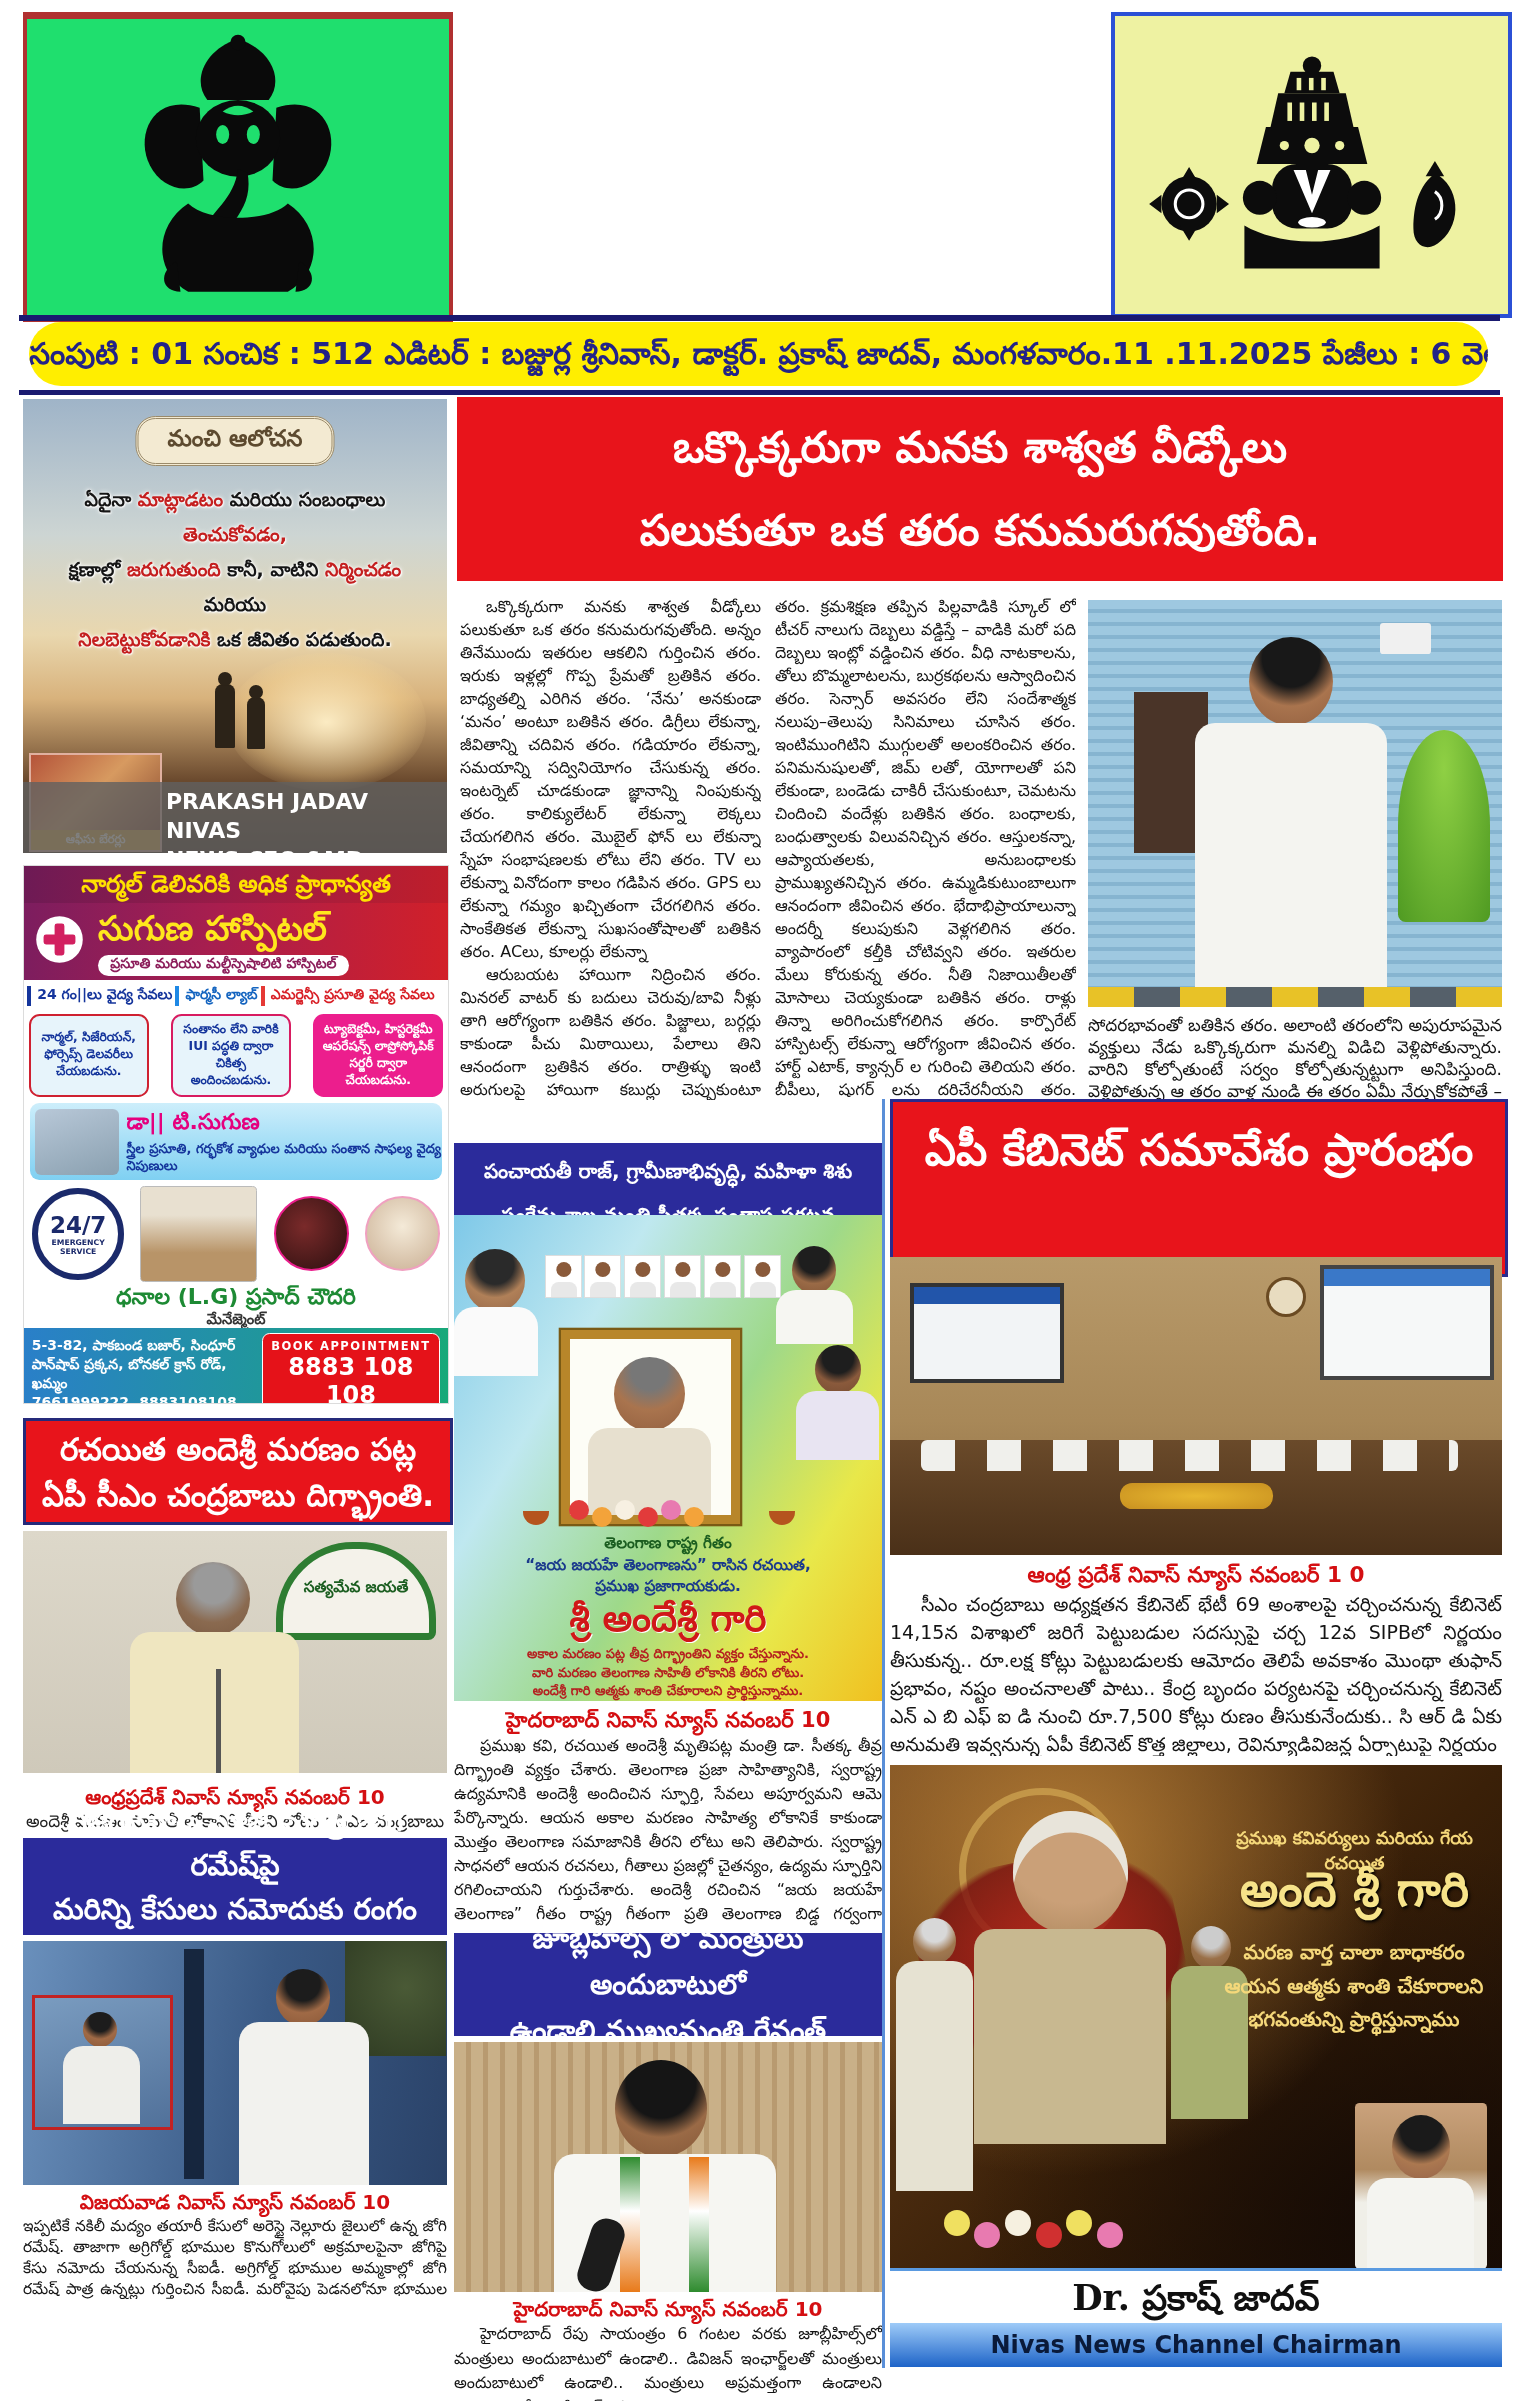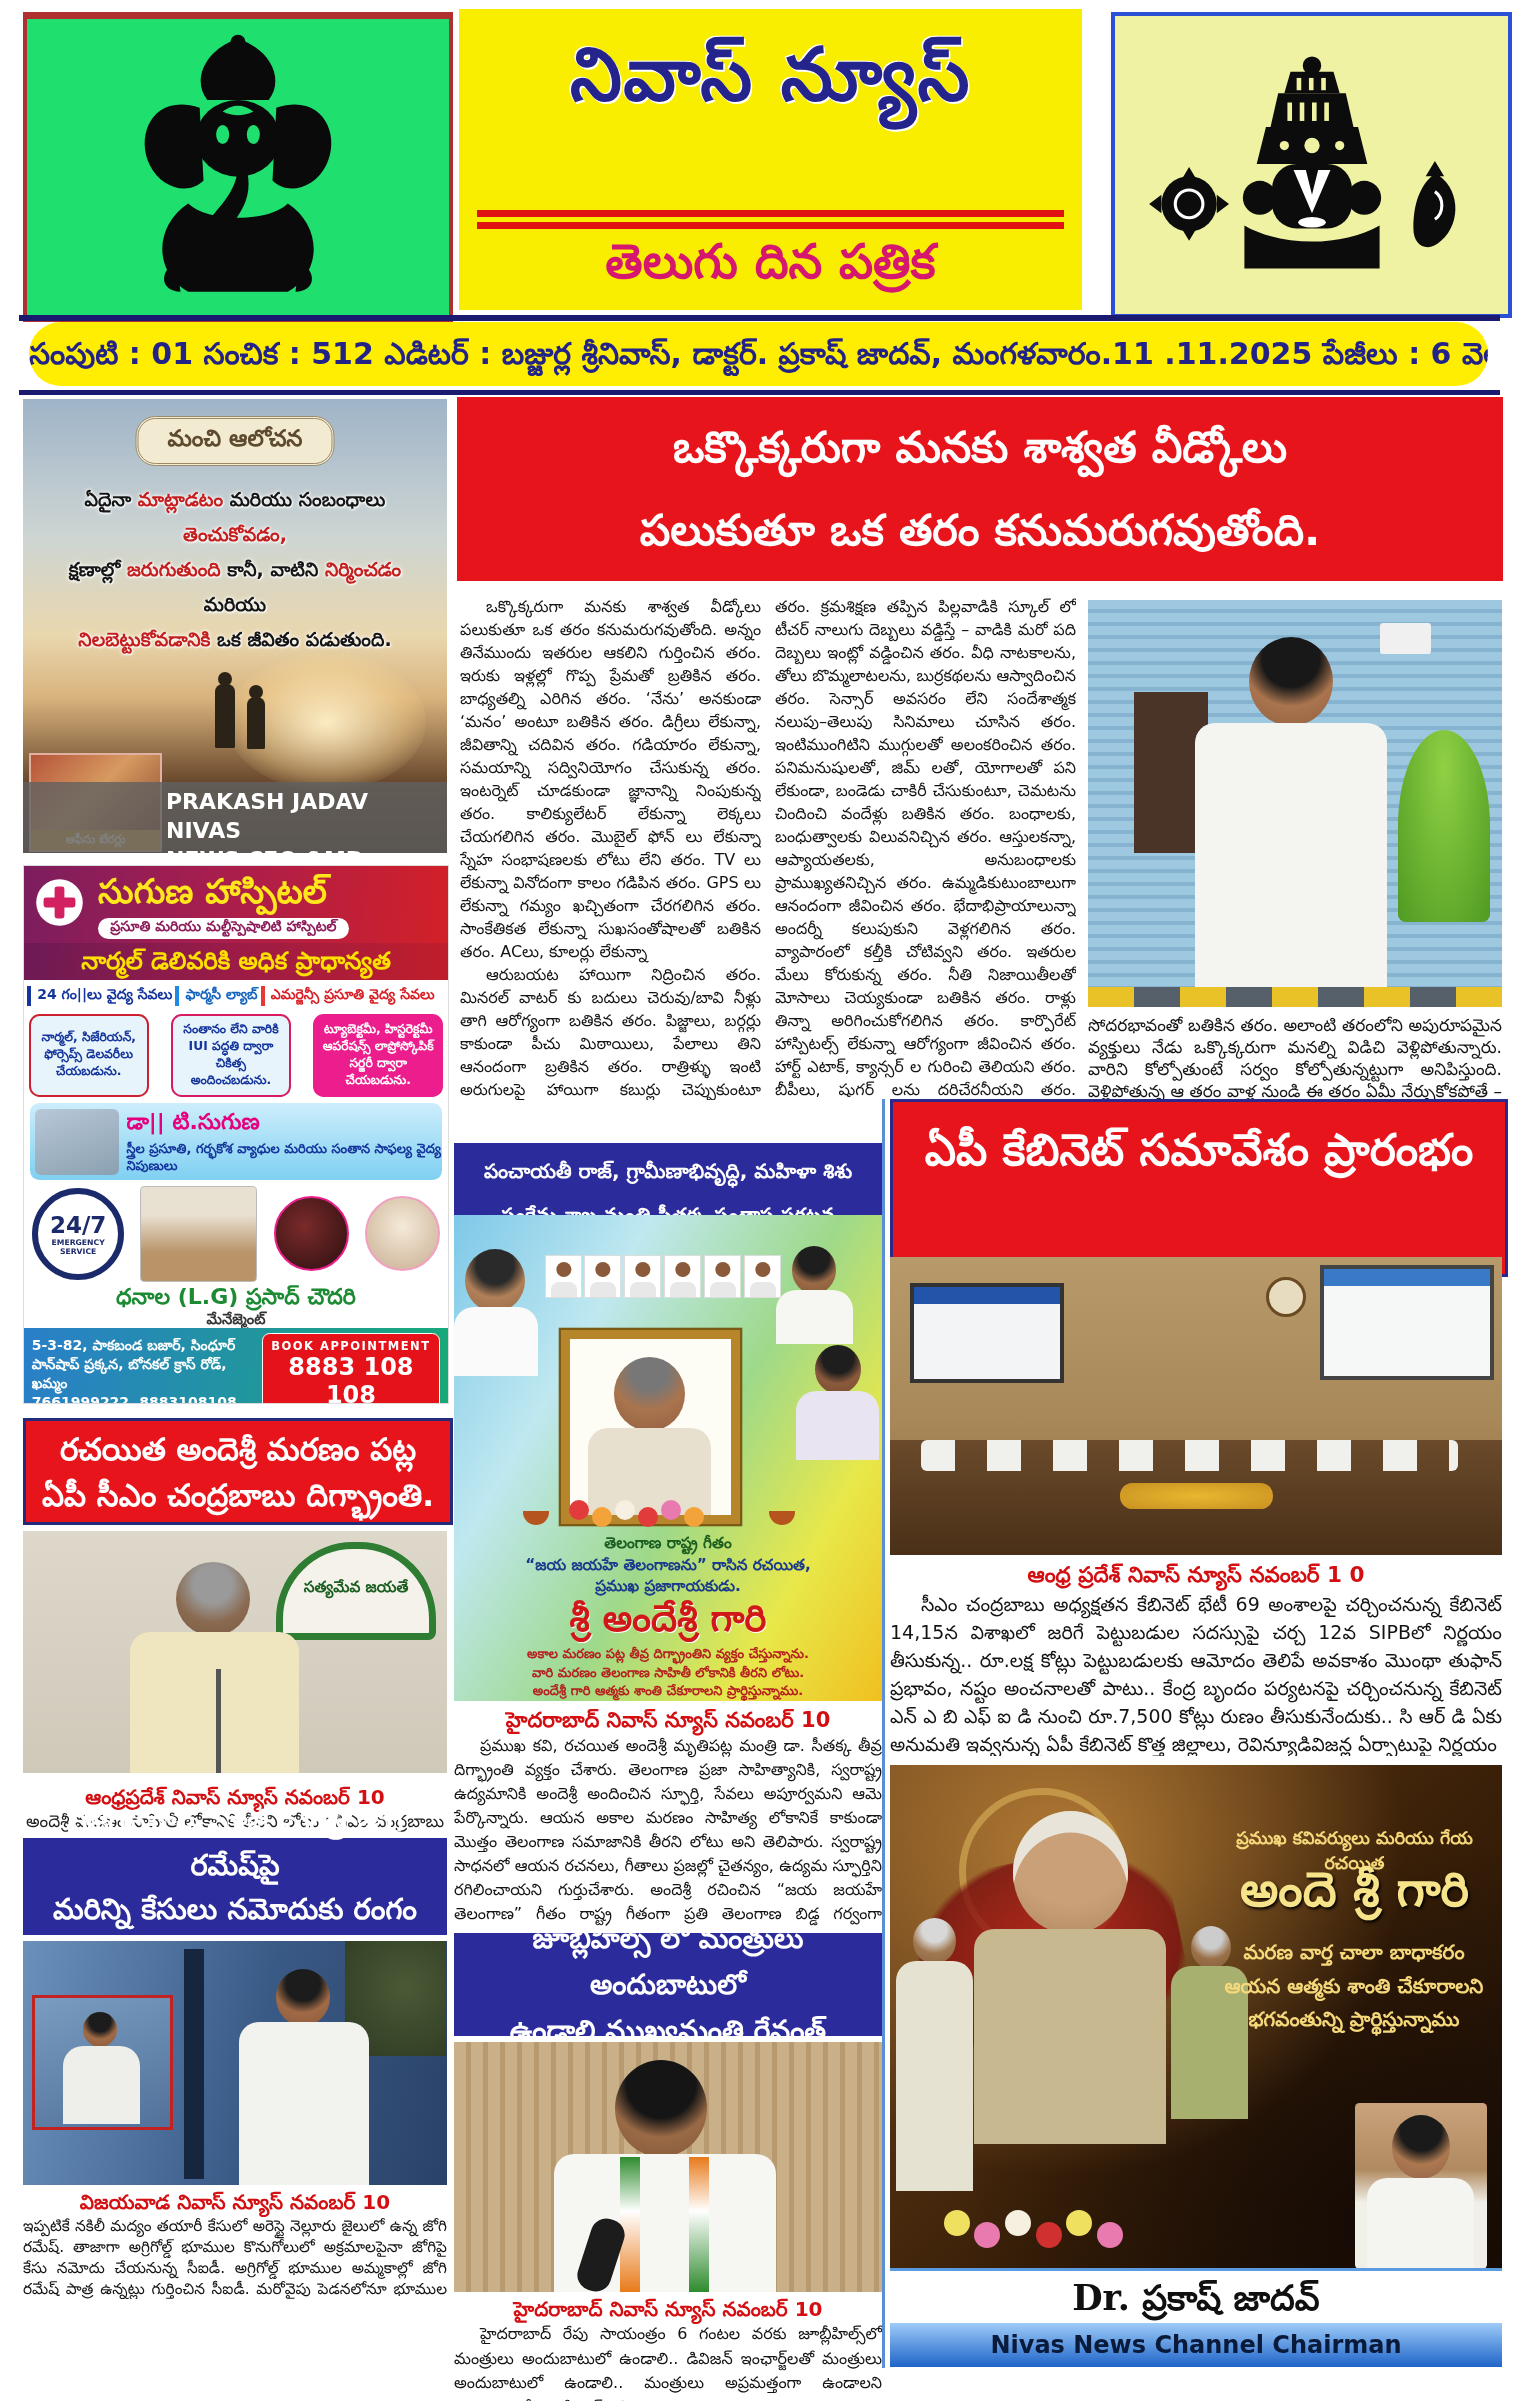--- a/index.html
+++ b/index.html
@@ -128,26 +128,20 @@
         <path d="M92 118 C102 124 100 134 90 134 Z"></path>
       </g>
       <g fill="#1fdf6e">
         <ellipse cx="52" cy="52" rx="3.4" ry="5"></ellipse>
         <ellipse cx="68" cy="52" rx="3.4" ry="5"></ellipse>
         <path d="M52 40 Q60 34 68 40 Q60 44 52 40Z"></path>
       </g>
     </svg>
   </div>
 
-  <div class="abs" id="hdr-mid">
-    <div class="title">నివాస్ న్యూస్</div>
-    <div class="red-rule" style="top:201px;"></div>
-    <div class="red-rule" style="top:213px;"></div>
-    <div class="subtitle">తెలుగు దిన పత్రిక</div>
-  </div>
 
   <div class="abs" id="hdr-right">
     <svg width="338" height="253" viewBox="0 0 220 150">
       <g fill="#0c0c0c">
         <circle cx="110" cy="10" r="6"></circle>
         <path d="M96 14 h28 l4 14 h-36 Z"></path>
         <path d="M88 28 h44 l5 22 h-54 Z"></path>
         <path d="M80 50 h60 l6 24 h-72 Z"></path>
         <rect x="84" y="74" width="52" height="42" rx="16"></rect>
         <circle cx="76" cy="96" r="11"></circle>
@@ -196,30 +190,30 @@
     <div id="gt-inset">
       <div class="cap">ఆఫీసు బేరర్లు</div>
     </div>
     <div id="gt-byline">
       <div>PRAKASH JADAV NIVAS</div>
       <div>NEWS CEO &amp;MD</div>
     </div>
   </div>
 
   <div class="abs" id="suguna">
+    <div id="sg-high">నార్మల్ డెలివరికి అధిక ప్రాధాన్యత</div>
     <div id="sg-head">
       <svg width="49" height="49" viewBox="0 0 40 40" style="position:absolute;left:10.7px;top:12.3px;">
         <circle cx="20" cy="20" r="19" fill="#fff"></circle>
         <rect x="16" y="7" width="8" height="26" rx="2" fill="#d22060"></rect>
         <rect x="7" y="16" width="26" height="8" rx="2" fill="#d22060"></rect>
       </svg>
       <div class="t">సుగుణ హాస్పిటల్</div>
       <div class="pill">ప్రసూతి మరియు మల్టీస్పెషాలిటి హాస్పిటల్</div>
     </div>
-    <div id="sg-high">నార్మల్ డెలివరికి అధిక ప్రాధాన్యత</div>
     <div id="sg-serv">
       <span style="color:#15359c;border-color:#15359c;">24 గం||లు వైద్య సేవలు</span>
       <span style="color:#1565c0;border-color:#1e88e5;">ఫార్మసీ ల్యాబ్</span>
       <span style="color:#d81f26;border-color:#e53935;">ఎమర్జెన్సీ ప్రసూతి వైద్య సేవలు</span>
     </div>
     <div id="sg-bubbles">
       <div class="bub" style="border:2.3px solid #cf2030;">నార్మల్, సిజేరియన్, ఫోర్సెప్స్ డెలవరీలు చేయబడును.</div>
       <div class="bub" style="border:2.3px solid #d81b60;">సంతానం లేని వారికి IUI పద్ధతి ద్వారా చికిత్స అందించబడును.</div>
       <div class="bub" style="background:#ec1e8d;color:#fff;flex:0 0 115px;">ట్యూబెక్టమీ, హిస్టరెక్టమీ ఆపరేషన్స్ లాప్రోస్కోపిక్ సర్జరీ ద్వారా చేయబడును.</div>
     </div>

